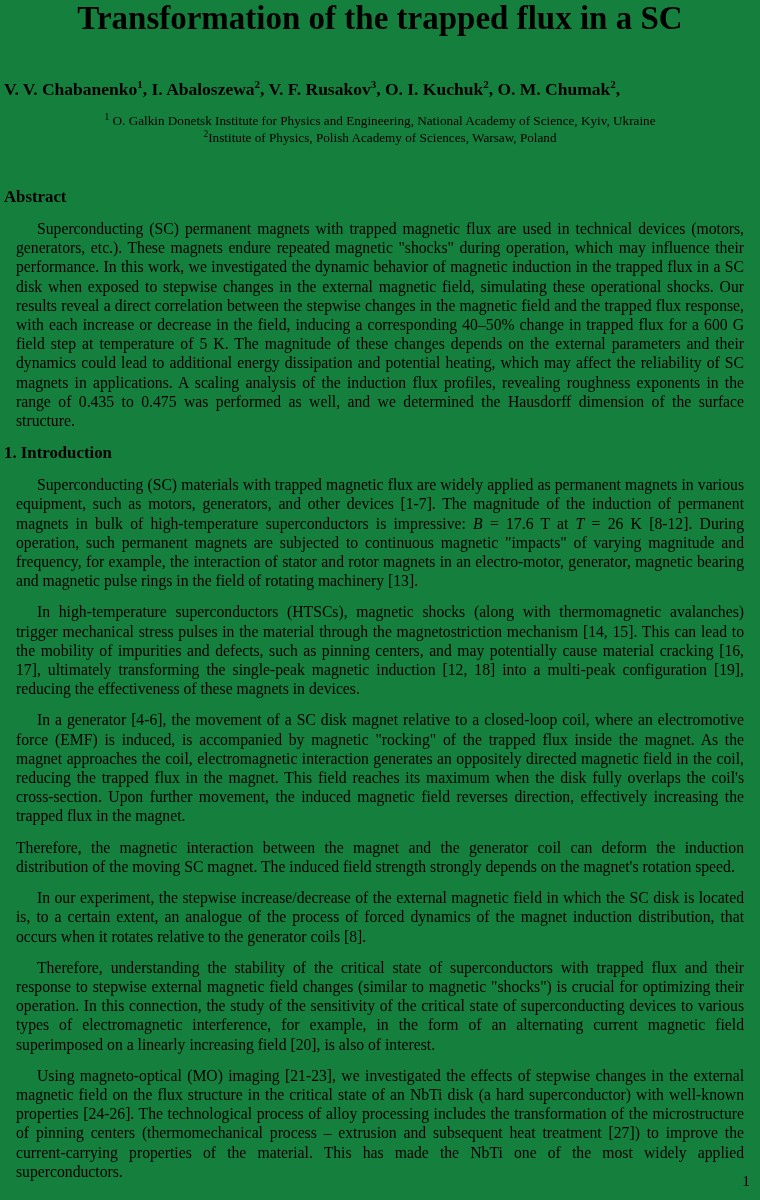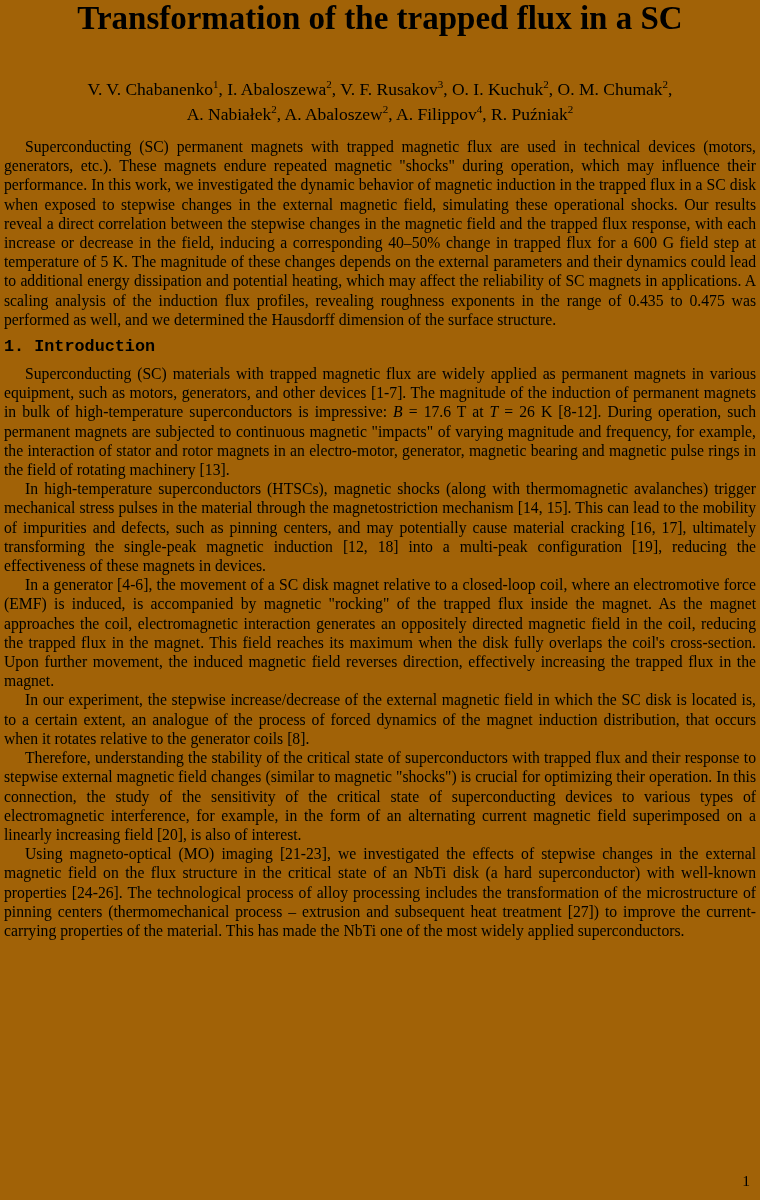--- a/index.html
+++ b/index.html
@@ -3,56 +3,56 @@
 <meta charset="utf-8">
 <style>
   html, body { margin: 0; padding: 0; background: #ffffff; }
   .page {
     position: relative;
     width: 760px;
     height: 1200px;
     box-sizing: border-box;
     padding: 2px 4px;
     overflow: hidden;
-    background: #a16207;
+    background: #15803d;
     color: #000000;
     font-family: "Liberation Serif", "DejaVu Serif", serif;
   }
   .title {
     margin: -5px 0 0 0;
     font-size: 33px;
     line-height: 43px;
     font-weight: 700;
     text-align: center;
   }
   .authors {
     margin-top: 37px;
     font-size: 17.5px;
     line-height: 25px;
-    font-weight: 400;
-    text-align: center;
+    font-weight: 700;
+    text-align: left;
   }
   .authors sup { font-size: 11px; line-height: 0; }
   .affiliations {
     margin-top: 10px;
     font-size: 13.2px;
     line-height: 17px;
     text-align: center;
   }
   .affiliations sup { font-size: 9.5px; line-height: 0; }
   .section-heading {
     font-size: 16.8px;
     line-height: 21px;
     font-weight: 700;
     margin: 0;
   }
   .abstract-heading { margin-top: 40px; margin-bottom: 7px; }
-  .introduction-heading { margin-top: 7px; margin-bottom: 7px; font-family: Liberation Mono, monospace; }
+  .introduction-heading { margin-top: 7px; margin-bottom: 7px; }
   p.body {
-    margin: 0;
+    margin: 12px;
     font-size: 15.7px;
     line-height: 19.2px;
     text-align: justify;
   }
   p.body.indent { text-indent: 21px; }
   .page-number {
     position: absolute;
     right: 10px;
     bottom: 10px;
     font-size: 15.5px;
@@ -61,34 +61,37 @@
 </head>
 <body>
 
 <div class="page">
   <h1 class="title">
     <div>Transformation of the trapped flux in a SC</div>
   </h1>
 
   <div class="authors" id="authors">
       <div><span>V. V. Chabanenko</span><sup>1</sup>, <span>I. Abaloszewa</span><sup>2</sup>, <span>V. F. Rusakov</span><sup>3</sup>, <span>O. I. Kuchuk</span><sup>2</sup>, <span>O. M. Chumak</span><sup>2</sup>,</div>
-      <div><span>A. Nabiałek</span><sup>2</sup>, <span>A. Abaloszew</span><sup>2</sup>, <span>A. Filippov</span><sup>4</sup>, <span>R. Puźniak</span><sup>2</sup></div>
     </div>
 
   <div class="affiliations" id="affiliations">
+      <div><sup>1</sup> O. Galkin Donetsk Institute for Physics and Engineering, National Academy of Science, Kyiv, Ukraine</div>
+      <div><sup>2</sup>Institute of Physics, Polish Academy of Sciences, Warsaw, Poland</div>
     </div>
 
+  <h2 class="section-heading abstract-heading">Abstract</h2>
   <div id="abstract-body">
       <p class="body indent">Superconducting (SC) permanent magnets with trapped magnetic flux are used in technical devices (motors, generators, etc.). These magnets endure repeated magnetic "shocks" during operation, which may influence their performance. In this work, we investigated the dynamic behavior of magnetic induction in the trapped flux in a SC disk when exposed to stepwise changes in the external magnetic field, simulating these operational shocks. Our results reveal a direct correlation between the stepwise changes in the magnetic field and the trapped flux response, with each increase or decrease in the field, inducing a corresponding 40–50% change in trapped flux for a 600 G field step at temperature of 5 K. The magnitude of these changes depends on the external parameters and their dynamics could lead to additional energy dissipation and potential heating, which may affect the reliability of SC magnets in applications. A scaling analysis of the induction flux profiles, revealing roughness exponents in the range of 0.435 to 0.475 was performed as well, and we determined the Hausdorff dimension of the surface structure.</p>
     </div>
 
   <h2 class="section-heading introduction-heading">1. Introduction</h2>
   <div id="introduction-body">
       <p class="body indent">Superconducting (SC) materials with trapped magnetic flux are widely applied as permanent magnets in various equipment, such as motors, generators, and other devices [1-7]. The magnitude of the induction of permanent magnets in bulk of high-temperature superconductors is impressive: <i>B</i> = 17.6 T at <i>T</i> = 26 K [8-12]. During operation, such permanent magnets are subjected to continuous magnetic "impacts" of varying magnitude and frequency, for example, the interaction of stator and rotor magnets in an electro-motor, generator, magnetic bearing and magnetic pulse rings in the field of rotating machinery [13].</p>
       <p class="body indent">In high-temperature superconductors (HTSCs), magnetic shocks (along with thermomagnetic avalanches) trigger mechanical stress pulses in the material through the magnetostriction mechanism [14, 15]. This can lead to the mobility of impurities and defects, such as pinning centers, and may potentially cause material cracking [16, 17], ultimately transforming the single-peak magnetic induction [12, 18] into a multi-peak configuration [19], reducing the effectiveness of these magnets in devices.</p>
       <p class="body indent">In a generator [4-6], the movement of a SC disk magnet relative to a closed-loop coil, where an electromotive force (EMF) is induced, is accompanied by magnetic "rocking" of the trapped flux inside the magnet. As the magnet approaches the coil, electromagnetic interaction generates an oppositely directed magnetic field in the coil, reducing the trapped flux in the magnet. This field reaches its maximum when the disk fully overlaps the coil's cross-section. Upon further movement, the induced magnetic field reverses direction, effectively increasing the trapped flux in the magnet.</p>
+      <p class="body">Therefore, the magnetic interaction between the magnet and the generator coil can deform the induction distribution of the moving SC magnet. The induced field strength strongly depends on the magnet's rotation speed.</p>
       <p class="body indent">In our experiment, the stepwise increase/decrease of the external magnetic field in which the SC disk is located is, to a certain extent, an analogue of the process of forced dynamics of the magnet induction distribution, that occurs when it rotates relative to the generator coils [8].</p>
       <p class="body indent">Therefore, understanding the stability of the critical state of superconductors with trapped flux and their response to stepwise external magnetic field changes (similar to magnetic "shocks") is crucial for optimizing their operation. In this connection, the study of the sensitivity of the critical state of superconducting devices to various types of electromagnetic interference, for example, in the form of an alternating current magnetic field superimposed on a linearly increasing field [20], is also of interest.</p>
       <p class="body indent">Using magneto-optical (MO) imaging [21-23], we investigated the effects of stepwise changes in the external magnetic field on the flux structure in the critical state of an NbTi disk (a hard superconductor) with well-known properties [24-26]. The technological process of alloy processing includes the transformation of the microstructure of pinning centers (thermomechanical process – extrusion and subsequent heat treatment [27]) to improve the current-carrying properties of the material. This has made the NbTi one of the most widely applied superconductors.</p>
     </div>
 
   <div class="page-number">1</div>
 </div>
 
 </body></html>

